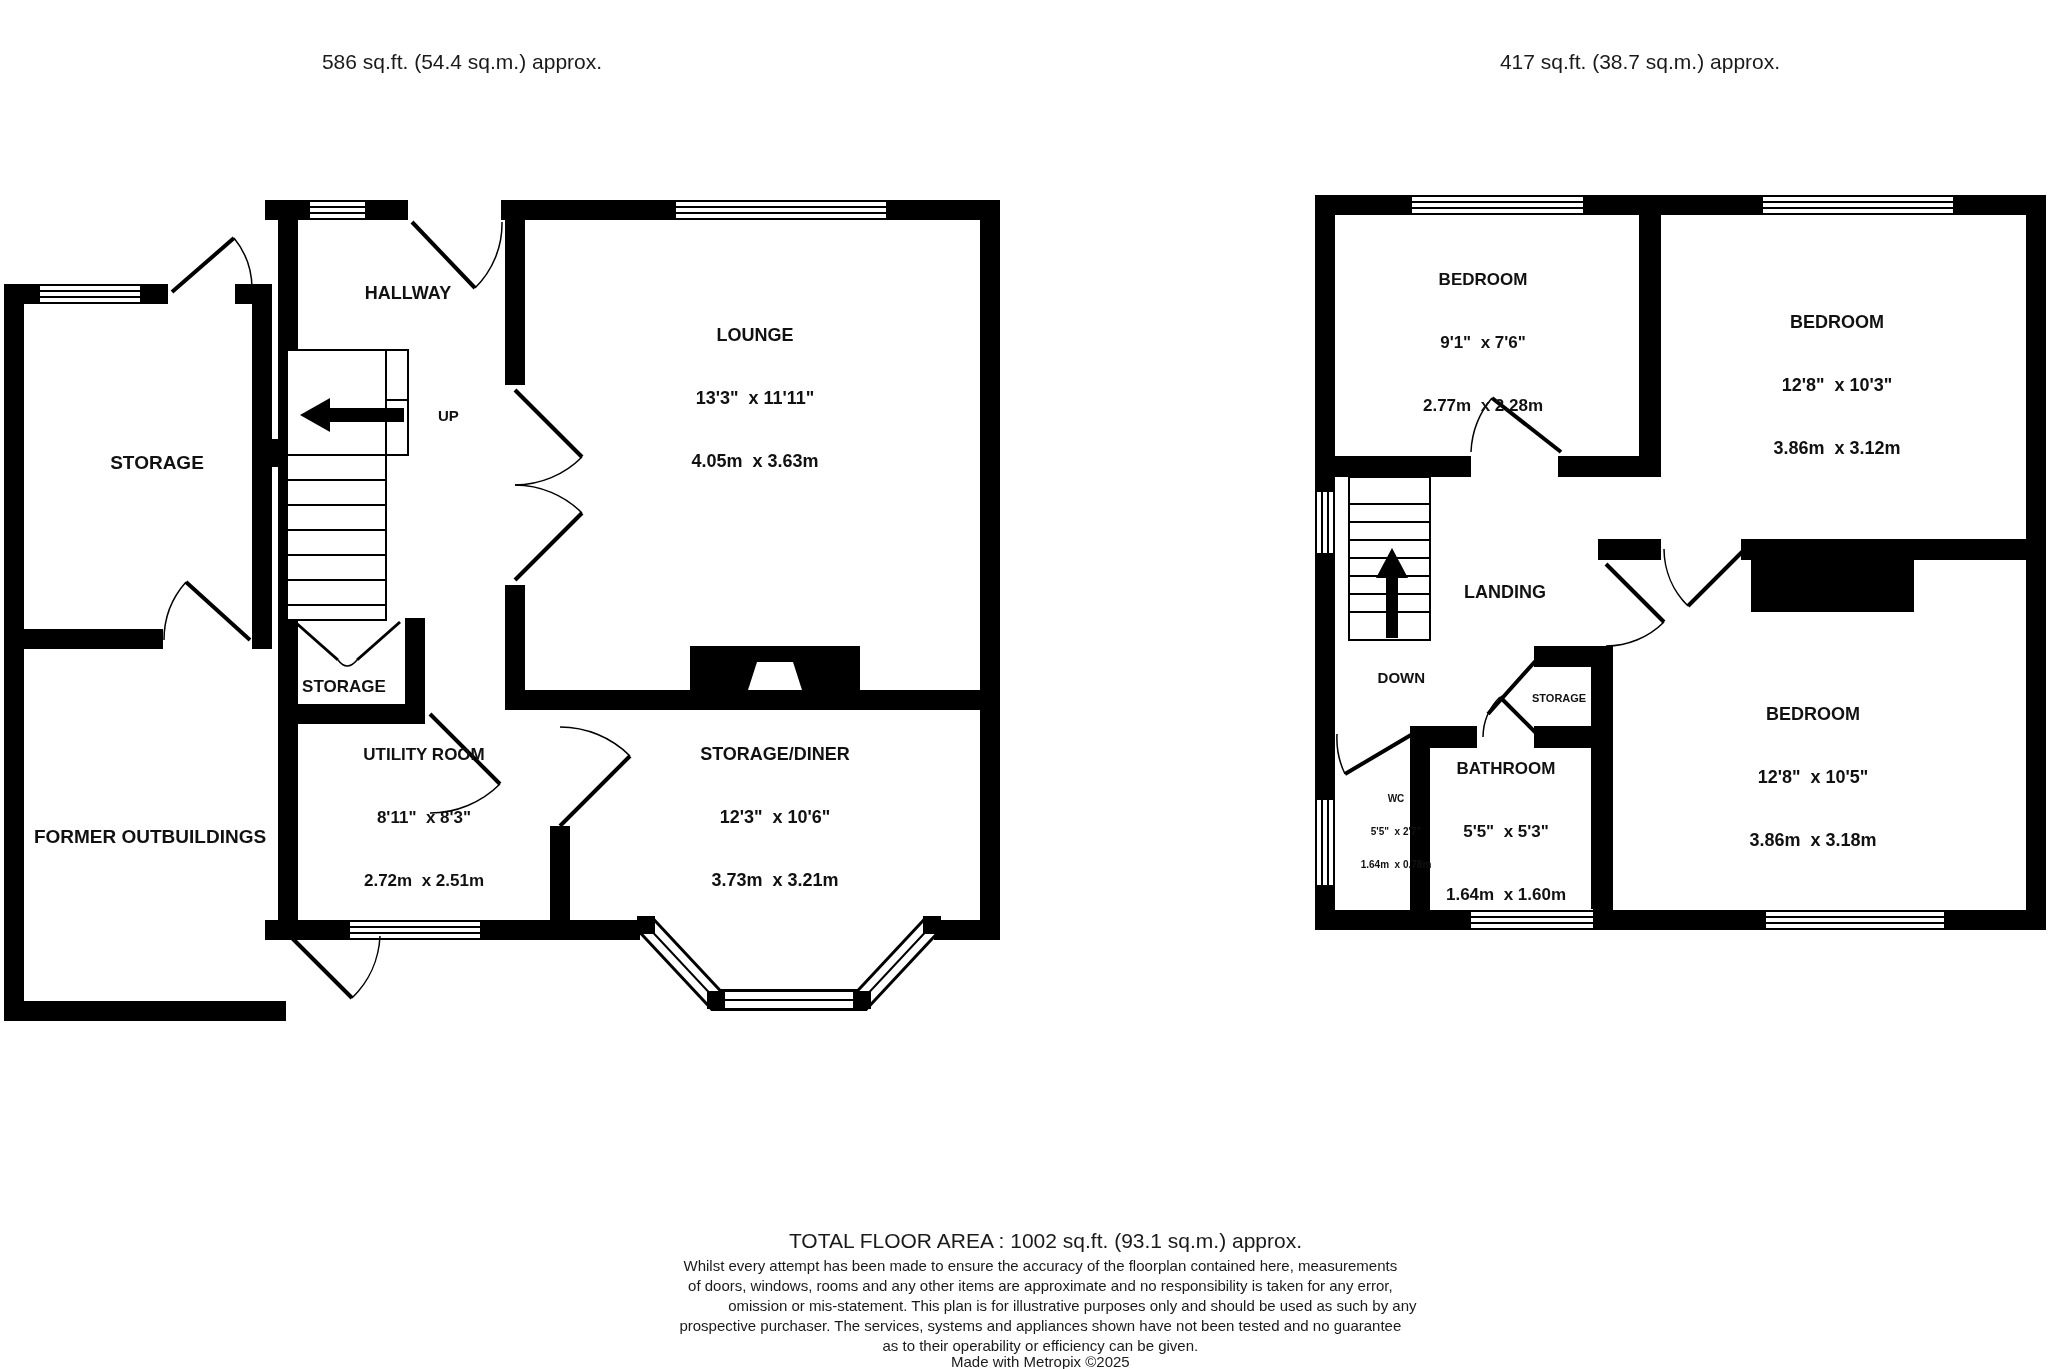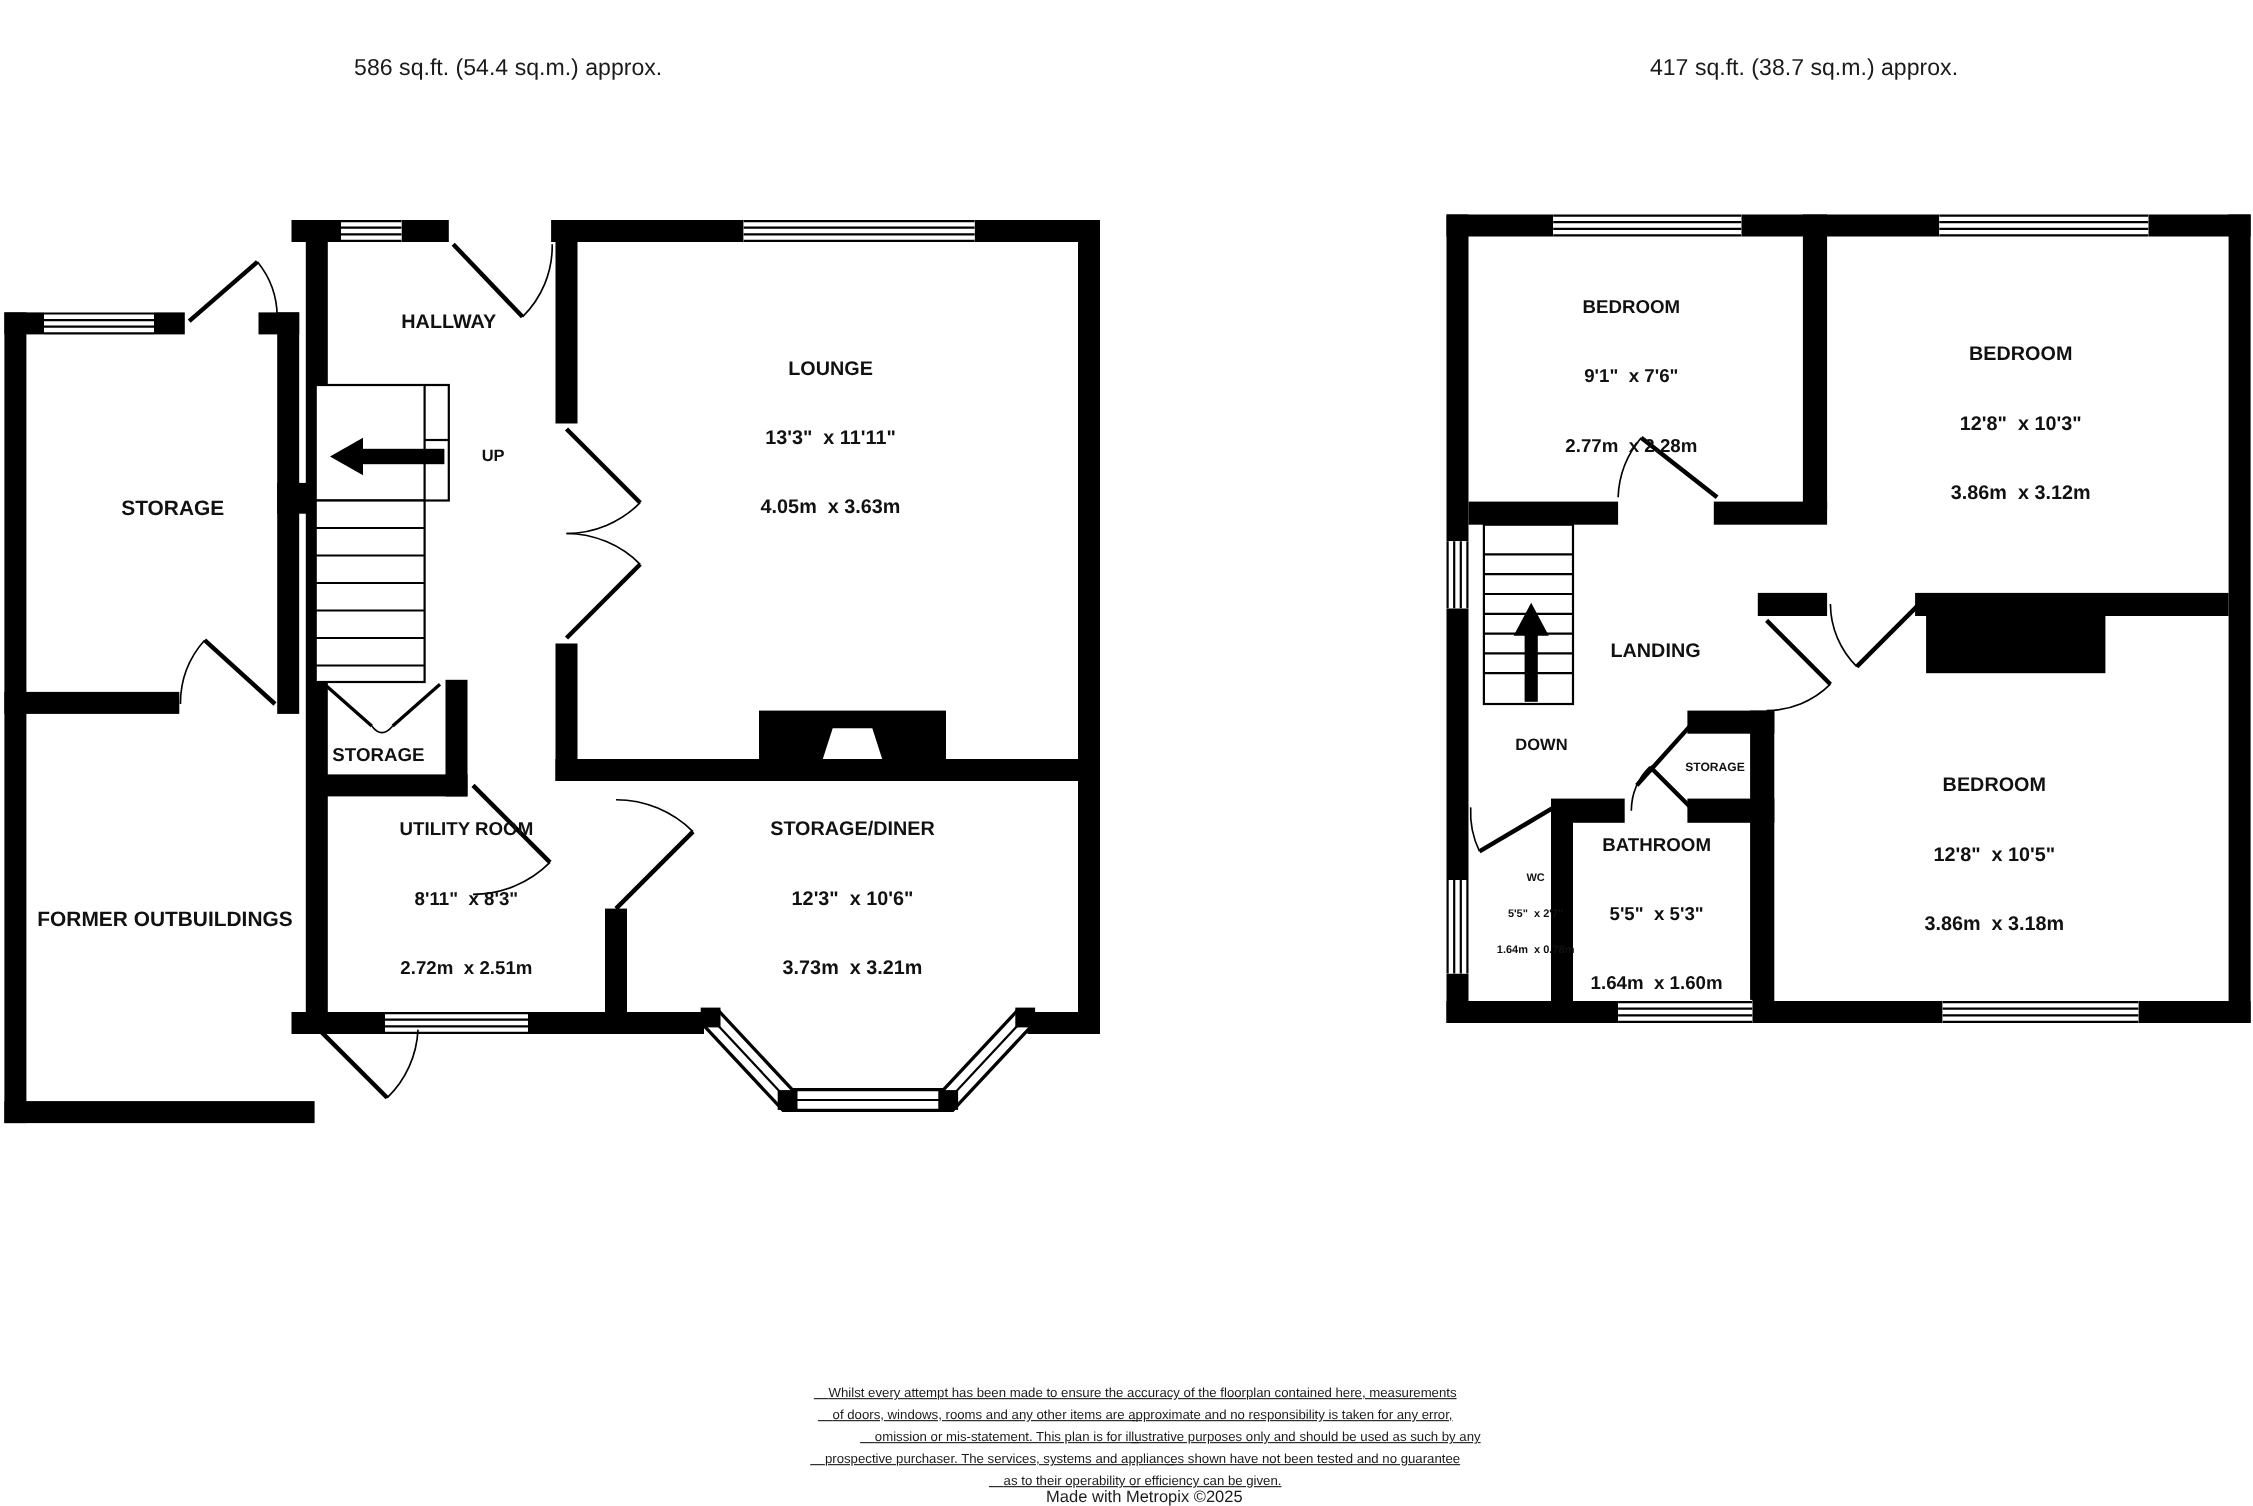--- a/index.html
+++ b/index.html
@@ -12,21 +12,21 @@
   .room{font-weight:700;}
   .room span{display:block;}
   .f18{font-size:18px;line-height:21px;}
   .f17{font-size:17px;line-height:21px;}
   .f19{font-size:19px;line-height:22px;}
   .f15{font-size:15px;font-weight:700;}
   .wc-lbl{font-size:10px;line-height:11px;font-weight:700;margin-left:28px;}
   .storage-clip{position:absolute;transform:none;text-align:left;overflow:hidden;
                 white-space:nowrap;font-size:11px;font-weight:700;}
   .footer-total{font-size:21px;font-weight:400;color:#1a1a1a;}
-  .footer-line{font-size:12px;line-height:20px;font-weight:400;color:#1a1a1a;text-decoration:underline;}
+  .footer-line{font-size:15px;line-height:20px;font-weight:400;color:#1a1a1a;}
   .footer-credit{font-size:15px;font-weight:400;color:#1a1a1a;}
 </style>
 </head>
 <body>
 
 <svg id="plan-svg" width="2048" height="1369" viewBox="0 0 2048 1369">
 
   <g>
     <g fill="#000">
 
@@ -350,20 +350,23 @@
   <div class="lbl room f18" style="left:1505px;top:592px">
     <span>LANDING</span>
   </div>
   <div class="lbl f15" style="left:1393px;top:677px">
     <span>DOWN</span>
   </div>
   <div class="storage-clip" style="left:1532px;top:692px;width:57px">
     <span>STORAGE</span>
   </div>
 
+  <div class="lbl footer-total" style="left:1034px;top:1241px">
+    <span>TOTAL FLOOR AREA : 1002 sq.ft. (93.1 sq.m.) approx.</span>
+  </div>
   <div class="lbl footer-line" style="left:1032px;top:1266px">
     <span>Whilst every attempt has been made to ensure the accuracy of the floorplan contained here, measurements</span>
   </div>
   <div class="lbl footer-line" style="left:1032px;top:1286px">
     <span>of doors, windows, rooms and any other items are approximate and no responsibility is taken for any error,</span>
   </div>
   <div class="lbl footer-line" style="left:1064px;top:1306px">
     <span>omission or mis-statement. This plan is for illustrative purposes only and should be used as such by any</span>
   </div>
   <div class="lbl footer-line" style="left:1032px;top:1326px">

